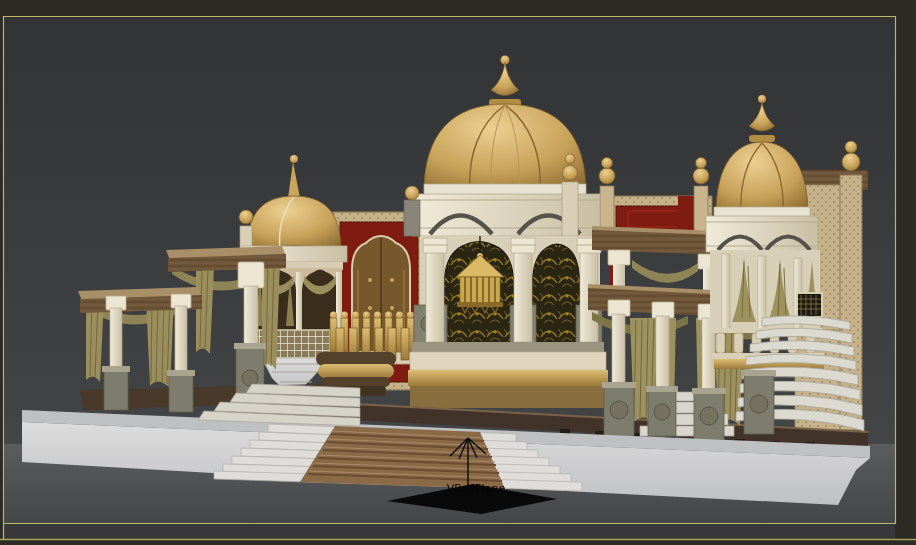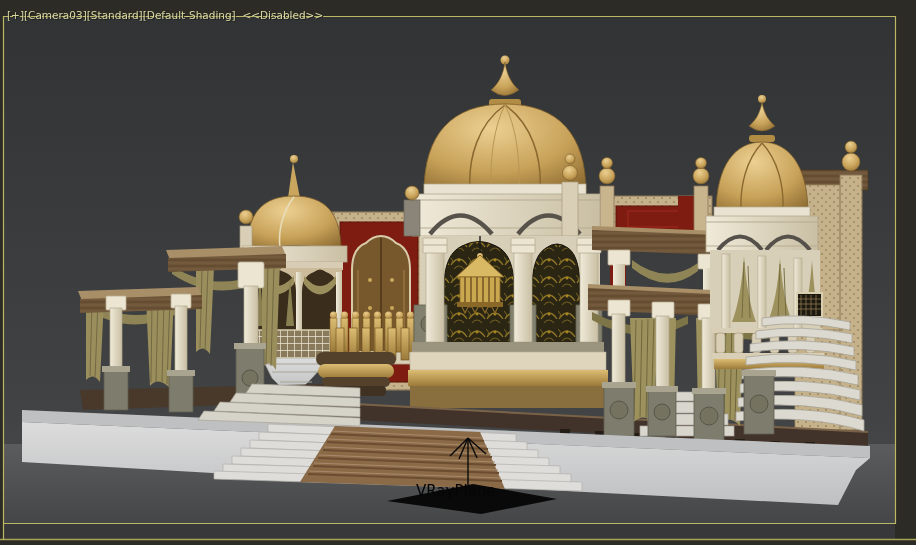--- a/index.html
+++ b/index.html
@@ -1,22 +1,22 @@
 <!DOCTYPE html>
 <html><head>
 <meta charset="utf-8">
 <style>
   html,body{margin:0;padding:0;background:#1e1e1e;}
   .frame{position:relative;width:916px;height:545px;background:#2c2b26;overflow:hidden;
          font-family:"DejaVu Sans","Liberation Sans",sans-serif;}
   .frame svg{position:absolute;left:0;top:0;}
   .vp-label{position:absolute;left:7px;top:9px;font-size:10.5px;letter-spacing:0px;
             color:#d8d8a4;text-shadow:1px 1px 0 #20201c;white-space:pre;z-index:5;cursor:default;}
-  .vray-label{position:absolute;left:416px;top:482px;width:96px;text-align:left;
-              font-size:15px;color:#060606;z-index:4;}
+  .vray-label{position:absolute;left:428px;top:482px;width:96px;text-align:center;
+              font-size:11px;color:#060606;z-index:4;}
 </style>
 </head>
 <body>
 
 <div class="frame">
 
 <svg width="916" height="545" viewBox="0 0 916 545">
 <defs>
   <linearGradient id="gBG" x1="0" y1="0" x2="0" y2="1">
     <stop offset="0" stop-color="#313335"></stop>
@@ -451,16 +451,15 @@
 <g>
   <rect x="4" y="524" width="891" height="15" fill="#38383a"></rect>
   <path d="M3,16.5 H896" stroke="#bcb762" stroke-width="1.2"></path>
   <path d="M3,523.5 H896" stroke="#bcb762" stroke-width="1.2"></path>
   <path d="M0,539.5 H916" stroke="#a9a455" stroke-width="1.4"></path>
   <path d="M3.5,16 V540" stroke="#bcb762" stroke-width="1.2"></path>
   <path d="M895.5,16 V524" stroke="#bcb762" stroke-width="1.2"></path>
 </g>
 </svg>
 
-<div class="vp-label">[+][Camera03][Standard][Default-Shading]  &lt;&lt;Disabled&gt;&gt;</div>
 <div class="vray-label">VRayPlane</div>
 
 </div>
 
 </body></html>

